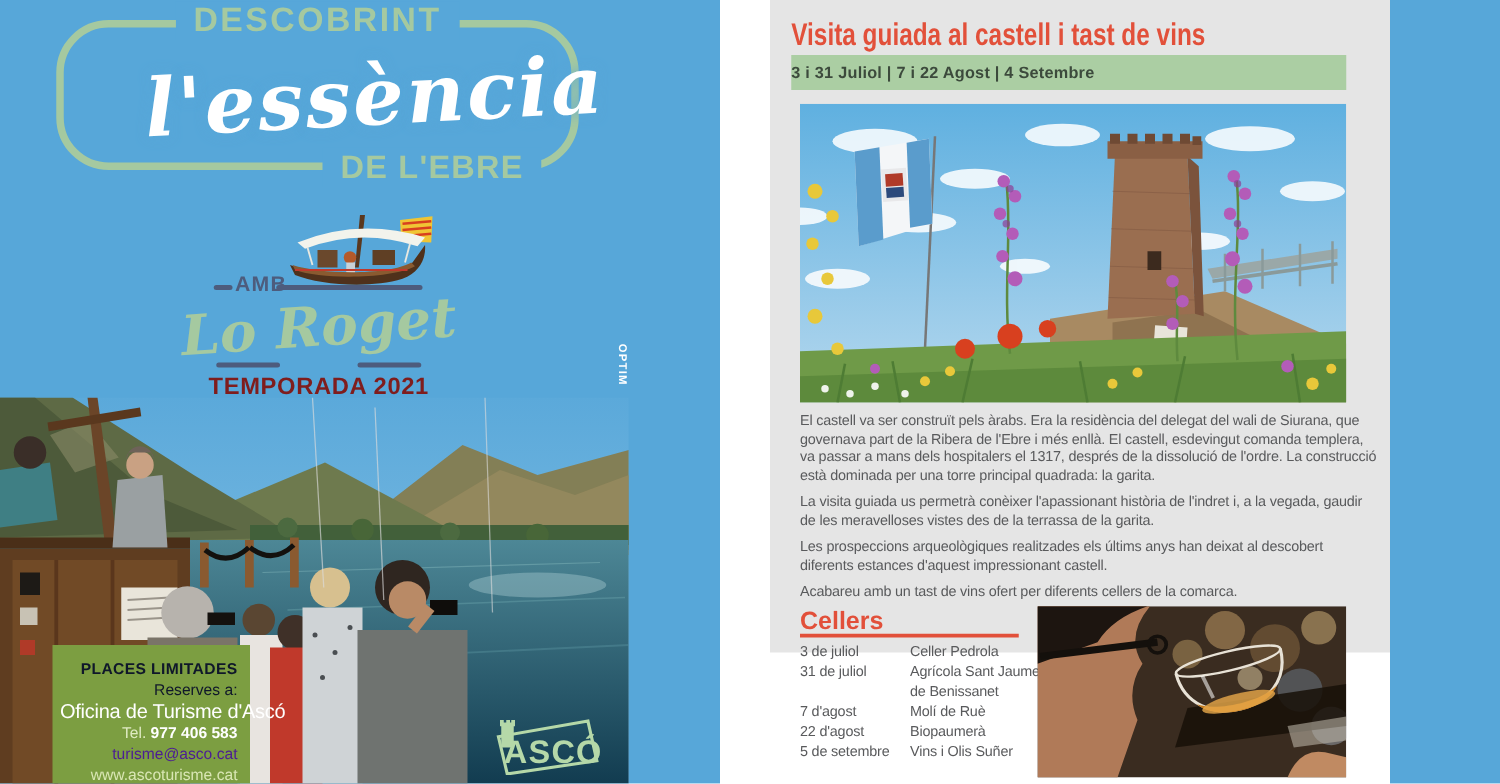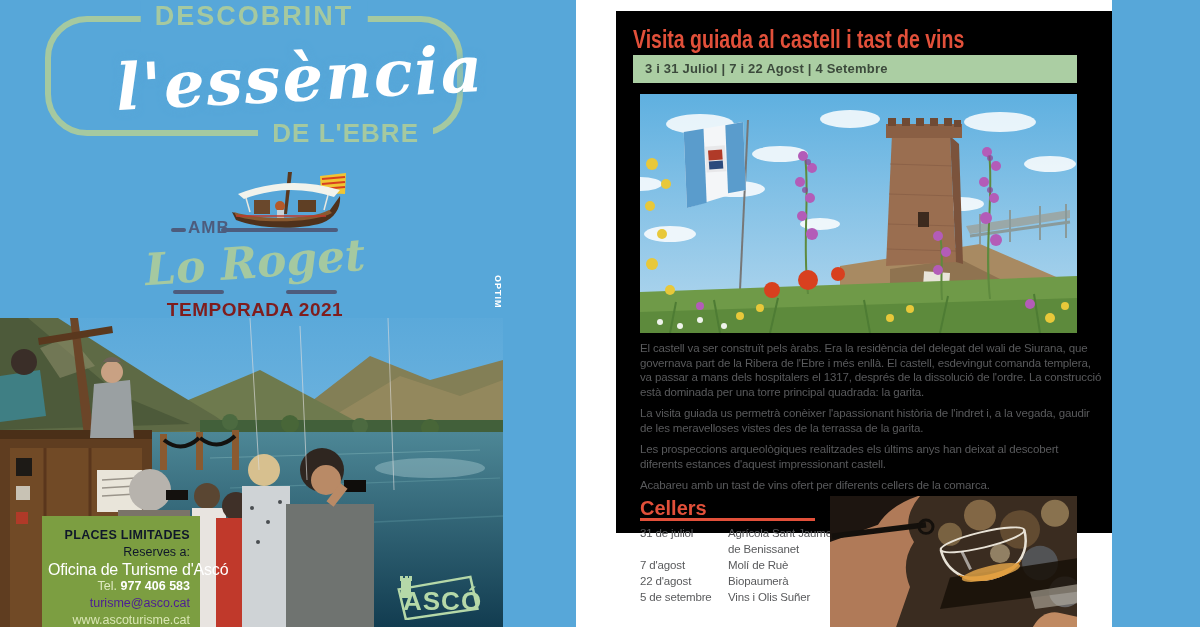--- a/index.html
+++ b/index.html
@@ -47,27 +47,27 @@
   .c-limited  { color:#0f172a; font-size:12.5px; font-weight:bold; letter-spacing:.3px; }
   .c-reserves { color:#0f172a; font-size:12.5px; }
   .c-office   { color:#ffffff; font-size:16px; font-weight:normal; letter-spacing:-.2px; }
   .c-tel      { font-size:12.5px; }
   .c-tel .tl  { color:#dfeac2; }
   .c-tel .tn  { color:#ffffff; font-weight:bold; }
   .c-email    { color:#4c1d95; font-size:12.5px; }
   .c-web      { color:#d9e6b4; font-size:12.5px; }
   .asco-logo { position:absolute; left:393px; top:572px; width:90px; height:48px; z-index:3; }
   
-  .right-panel { position:absolute; left:616px; top:11px; width:496px; height:522px; background:#000000; }
+  .right-panel { position:absolute; left:616px; top:0; width:496px; height:522px; background:#e5e5e5; }
   .article-title { position:absolute; left:17px; top:14px; color:#e2503a;
     font-weight:800; font-size:25px; white-space:nowrap;
     transform:scaleX(.78); transform-origin:left center; letter-spacing:0; }
   .dates-banner { position:absolute; left:17px; top:44px; width:444px; height:28px;
     background:#abcea3; color:#3c4a3c; font-size:13px; font-weight:bold;
-    line-height:28px; padding-left:12px; letter-spacing:.2px; }
+    line-height:28px; letter-spacing:.2px; }
   .castle-photo { position:absolute; left:24px; top:83px; width:437px; height:239px; }
   .body-copy { position:absolute; left:24px; top:330px; width:462px;
     color:#595a5c; font-size:11.5px; line-height:14.5px; letter-spacing:-.15px; }
   .body-copy p { margin:0 0 7px 0; }
   .cellers-heading { position:absolute; left:24px; top:486px; color:#e2503a;
     font-weight:800; font-size:20px; }
   .cellers-rule { position:absolute; left:24px; top:507px; width:175px; height:3px; background:#e2503a; }
   .cellers-table { position:absolute; left:24px; top:514px; width:200px;
     color:#595a5c; font-size:11.5px; line-height:16px; letter-spacing:-.15px; }
   .cellers-row { display:flex; }
@@ -352,20 +352,24 @@
       <p>La visita guiada us permetrà conèixer l'apassionant història de l'indret i, a la vegada, gaudir de les meravelloses vistes des de la terrassa de la garita.</p>
       <p>Les prospeccions arqueològiques realitzades els últims anys han deixat al descobert diferents estances d'aquest impressionant castell.</p>
       <p>Acabareu amb un tast de vins ofert per diferents cellers de la comarca.</p>
     </div>
 
     <h2 class="cellers-heading">Cellers</h2>
     <div class="cellers-rule"></div>
 
     <div class="cellers-table">
       <div class="cellers-row">
+        <span class="cdate">3 de juliol</span>
+        <span class="cwinery">Celler Pedrola</span>
+      </div>
+      <div class="cellers-row">
         <span class="cdate">31 de juliol</span>
         <span class="cwinery">Agrícola Sant Jaume de Benissanet</span>
       </div>
       <div class="cellers-row">
         <span class="cdate">7 d'agost</span>
         <span class="cwinery">Molí de Ruè</span>
       </div>
       <div class="cellers-row">
         <span class="cdate">22 d'agost</span>
         <span class="cwinery">Biopaumerà</span>

